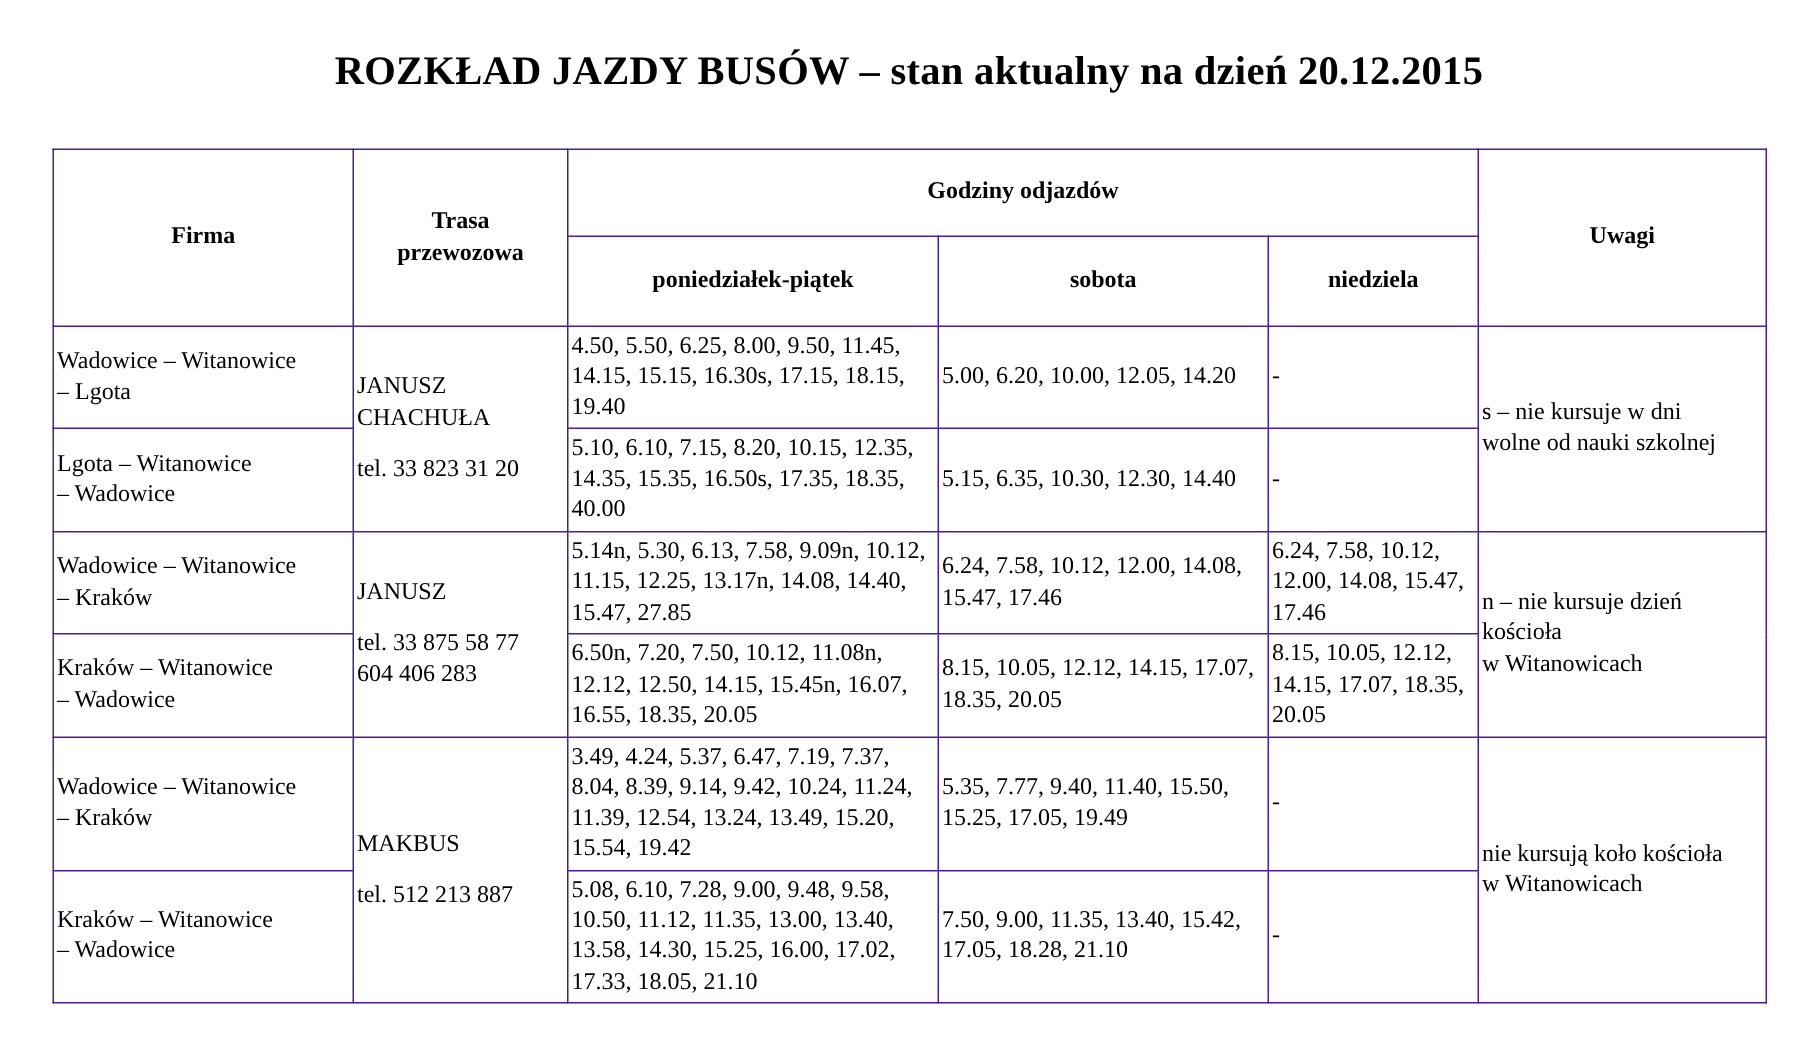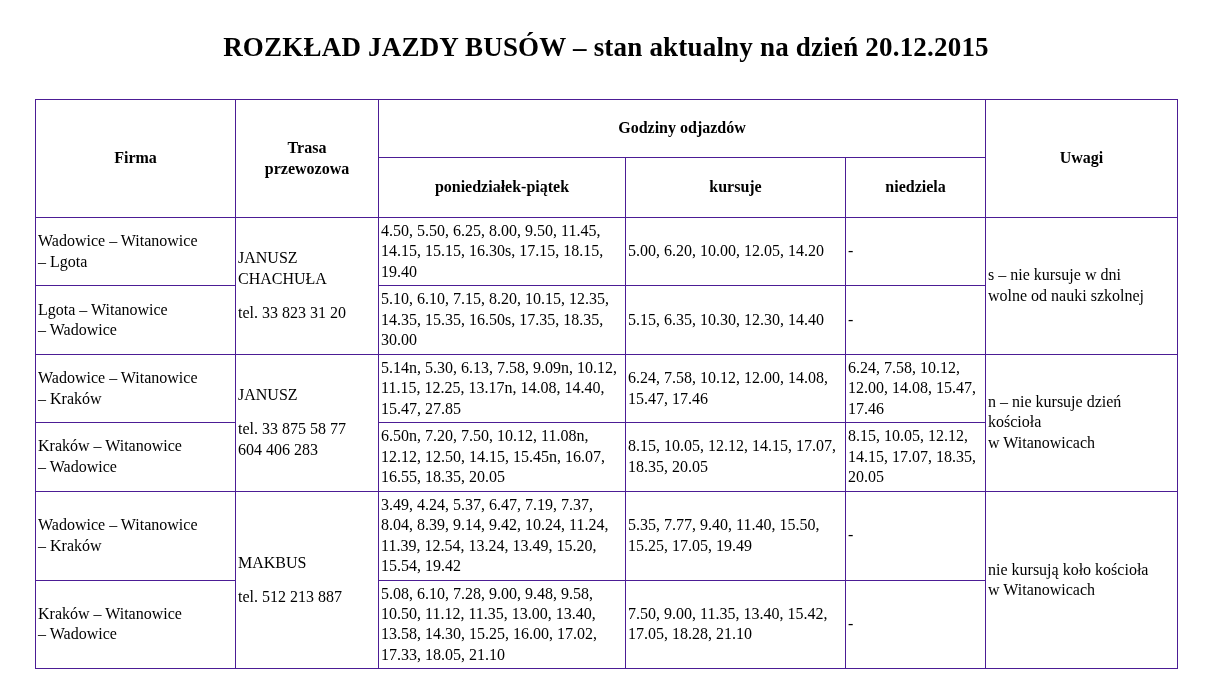--- a/index.html
+++ b/index.html
@@ -58,21 +58,21 @@
   <thead>
     <tr style="height:58px">
       <th rowspan="2" class="pre">Firma</th>
       <th rowspan="2" class="pre">Trasa
 przewozowa</th>
       <th colspan="3">Godziny odjazdów</th>
       <th rowspan="2">Uwagi</th>
     </tr>
     <tr style="height:60px">
       <th>poniedziałek-piątek</th>
-      <th>kursuje</th>
+      <th>sobota</th>
       <th>niedziela</th>
     </tr>
   </thead>
   <tbody>
 
     <tr style="height:62px">
       <td class="pre">Wadowice – Witanowice
 – Lgota</td>
       <td rowspan="2">
         <div class="carrier-name">JANUSZ
@@ -81,21 +81,21 @@
       </td>
       <td>4.50, 5.50, 6.25, 8.00, 9.50, 11.45, 14.15, 15.15, 16.30s, 17.15, 18.15, 19.40</td>
       <td>5.00, 6.20, 10.00, 12.05, 14.20</td>
       <td>-</td>
       <td rowspan="2" class="pre">s – nie kursuje w dni
 wolne od nauki szkolnej</td>
     </tr>
     <tr style="height:59px">
       <td class="pre">Lgota – Witanowice
 – Wadowice</td>
-      <td>5.10, 6.10, 7.15, 8.20, 10.15, 12.35, 14.35, 15.35, 16.50s, 17.35, 18.35, 30.00</td>
+      <td>5.10, 6.10, 7.15, 8.20, 10.15, 12.35, 14.35, 15.35, 16.50s, 17.35, 18.35, 40.00</td>
       <td>5.15, 6.35, 10.30, 12.30, 14.40</td>
       <td>-</td>
     </tr>
 
     <tr style="height:61px">
       <td class="pre">Wadowice – Witanowice
 – Kraków</td>
       <td rowspan="2">
         <div class="carrier-name">JANUSZ</div>
         <div class="carrier-phone">tel. 33 875 58 77

